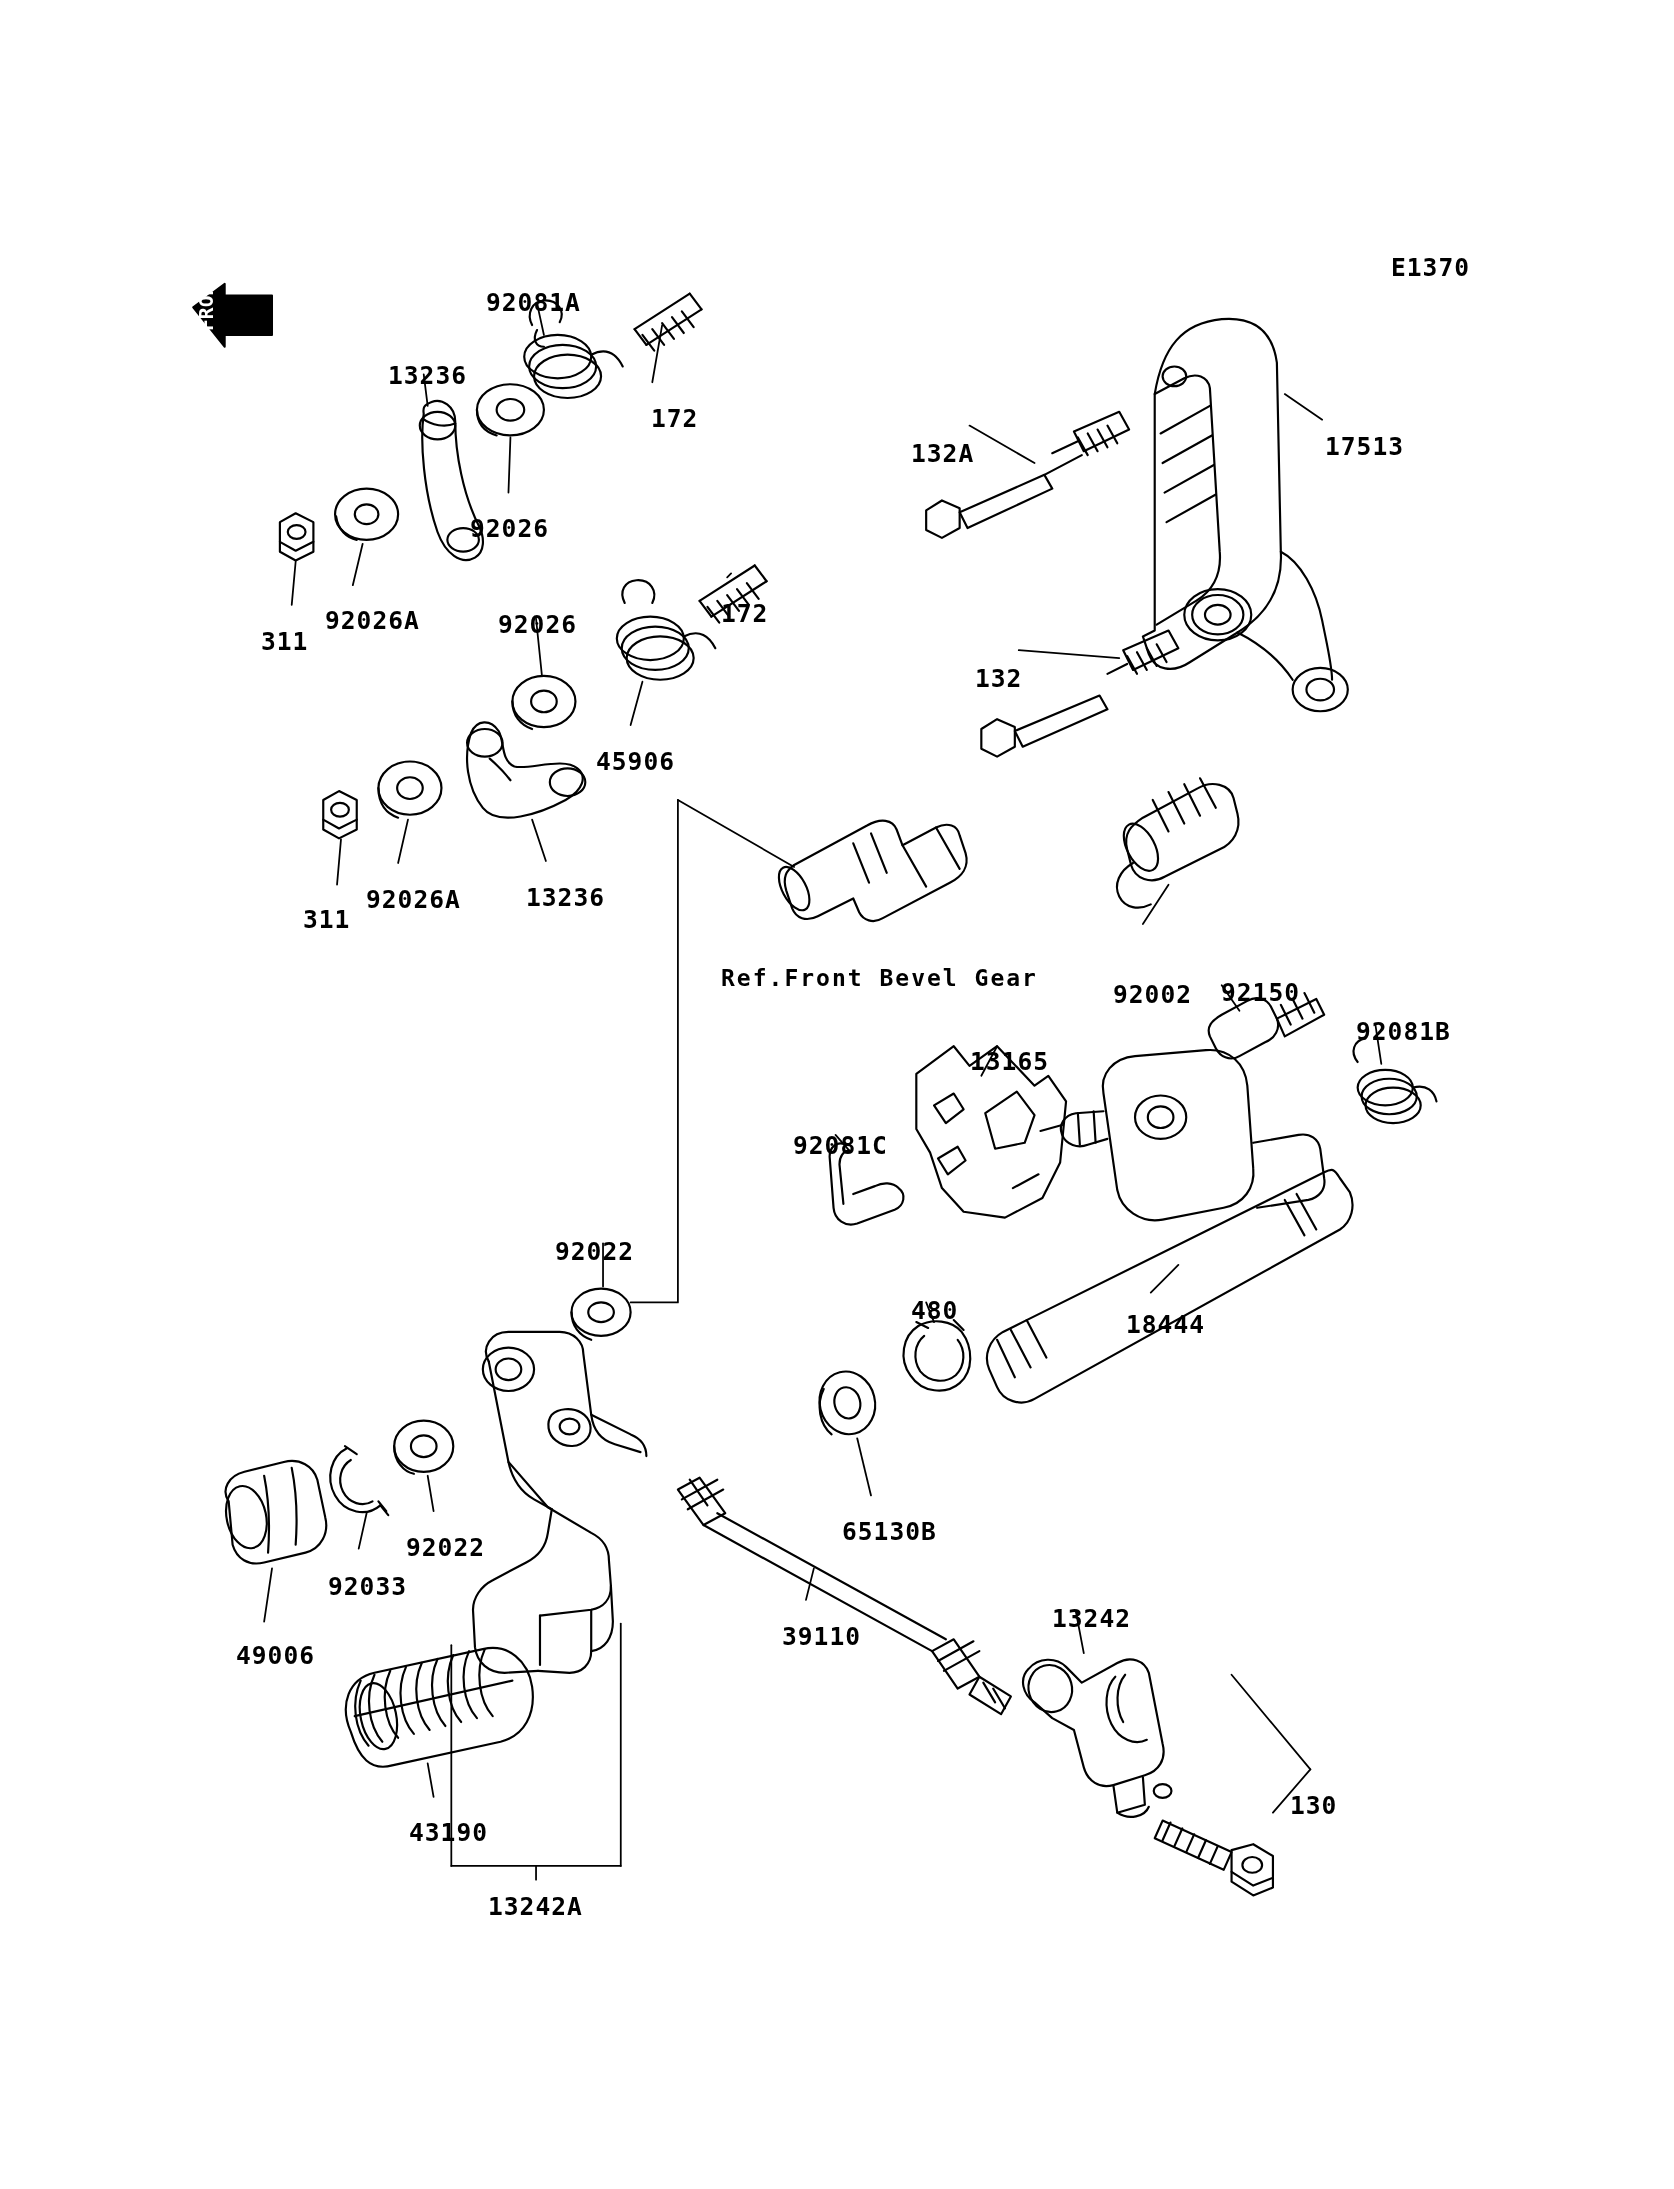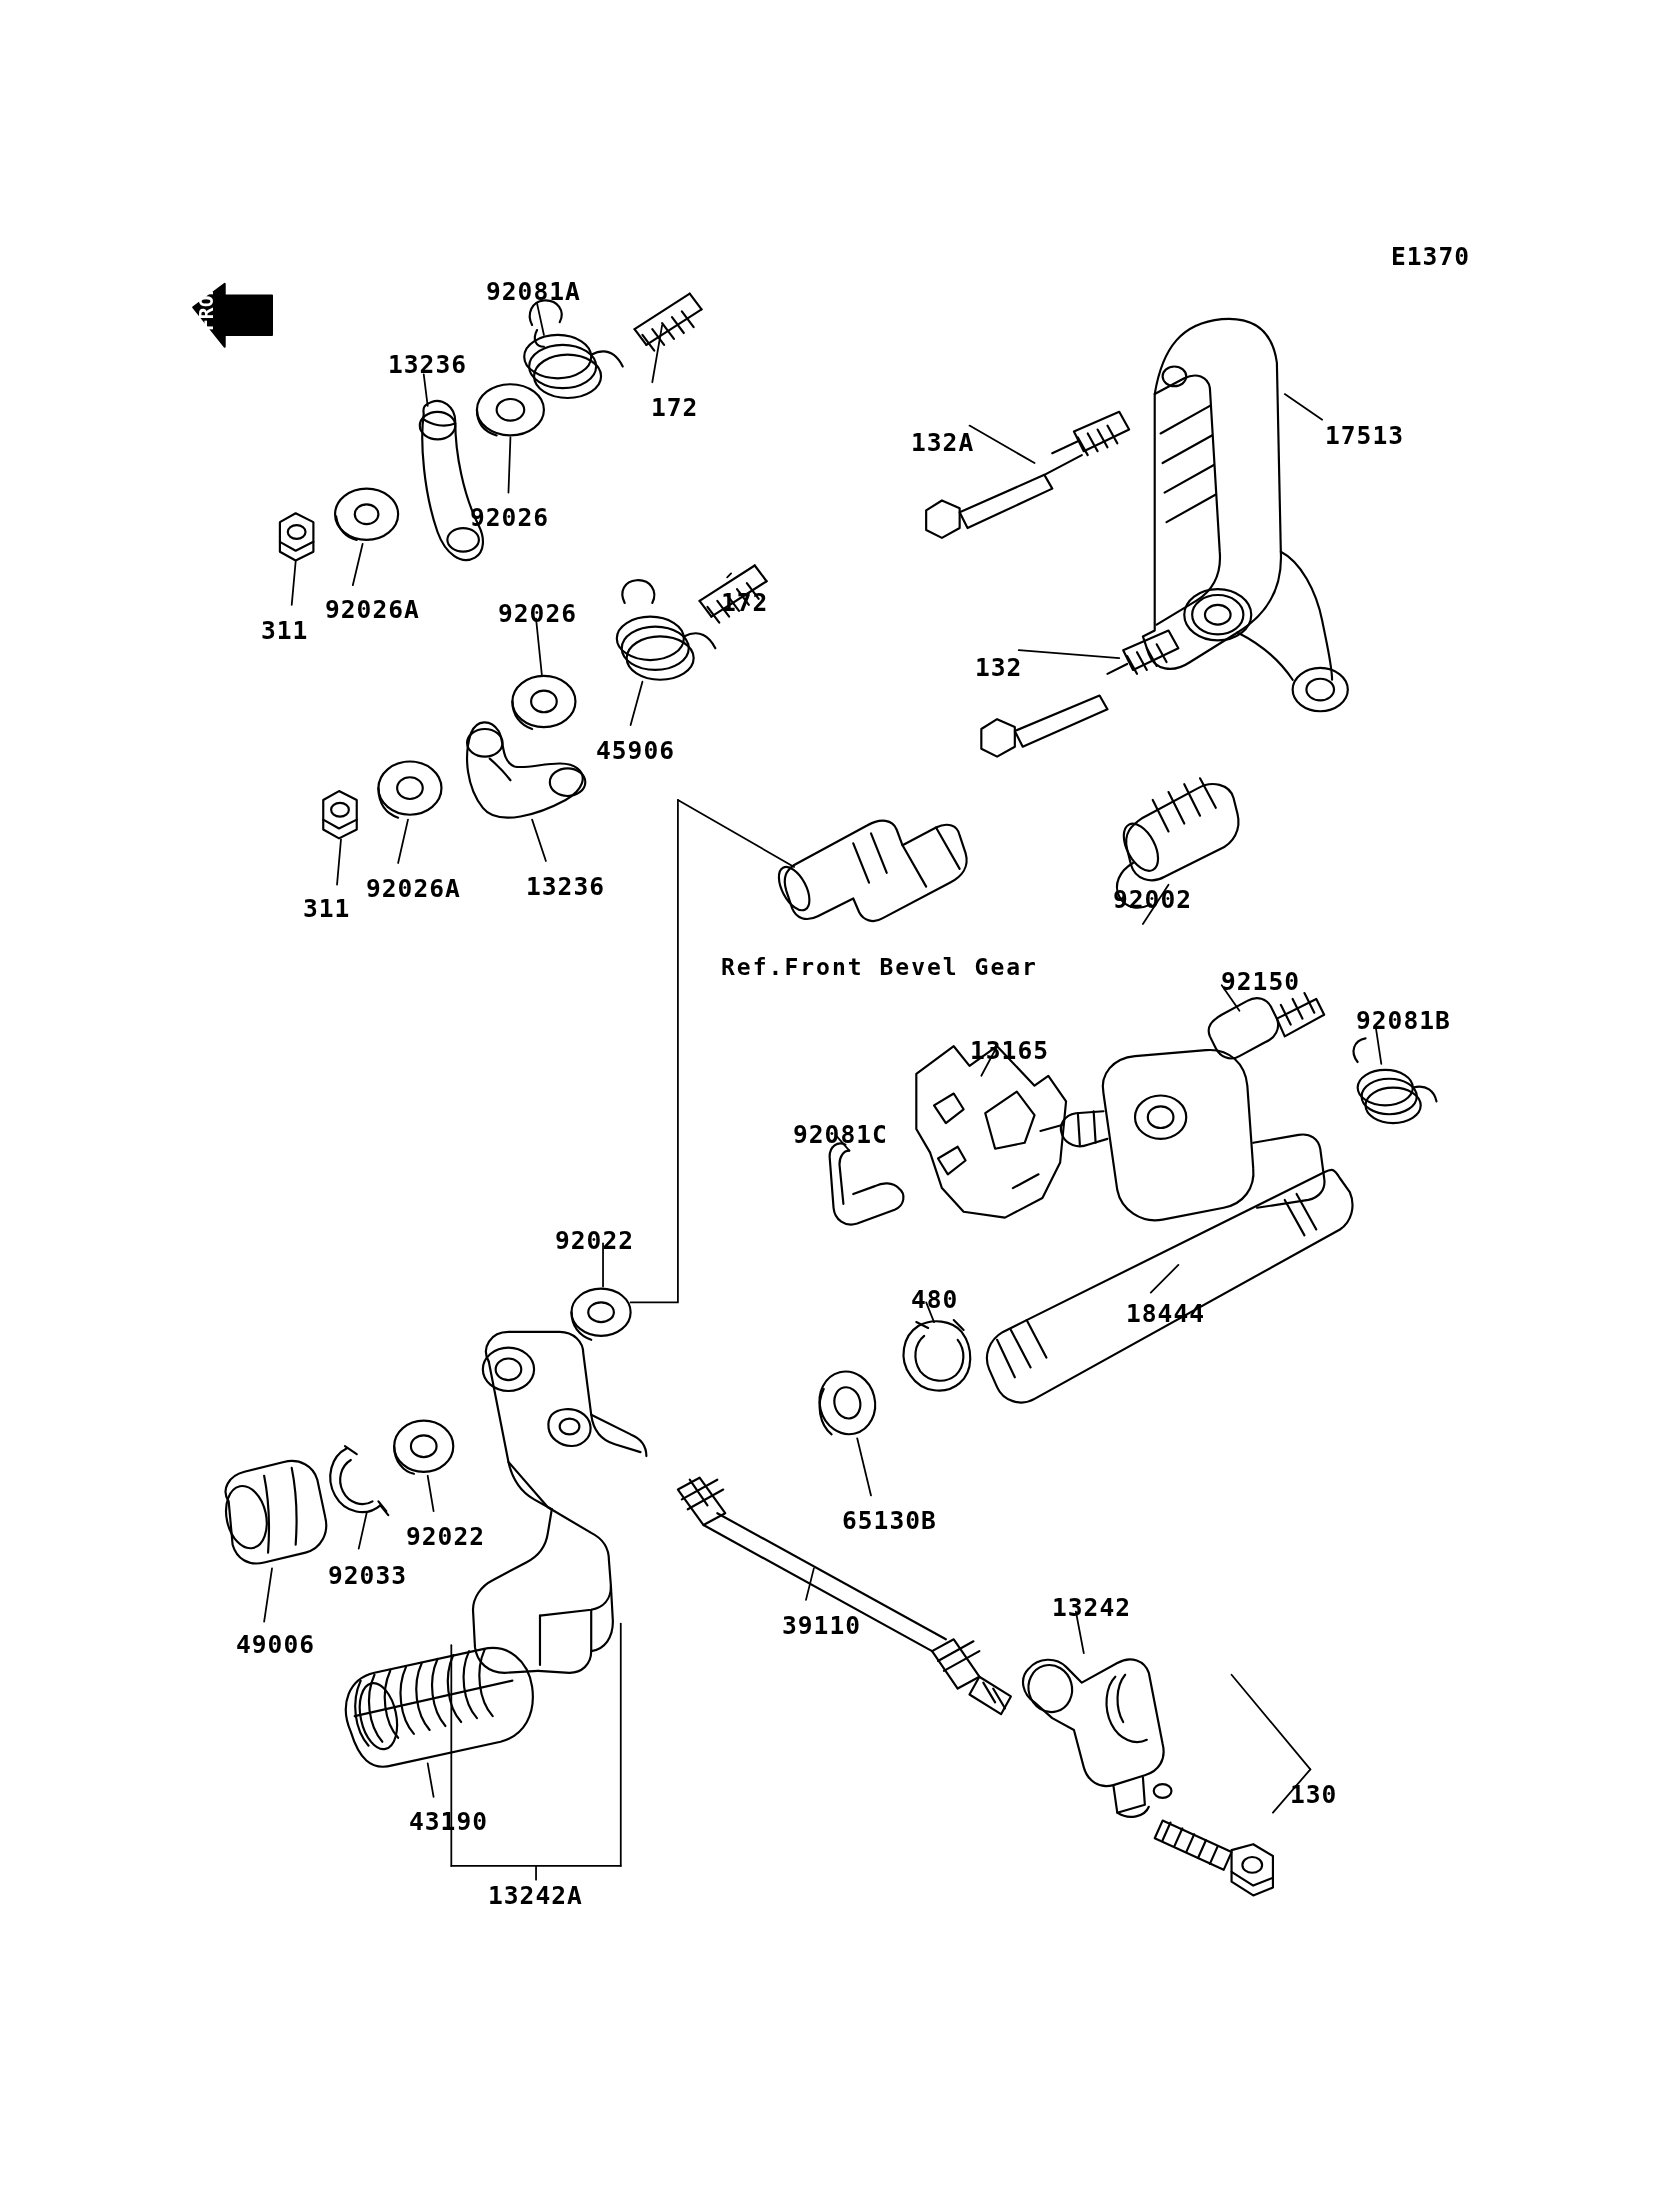--- a/index.html
+++ b/index.html
@@ -29,20 +29,21 @@
   }
   .lbl {
     position: absolute;
     font-family: "DejaVu Sans Mono", monospace;
     font-weight: bold;
     font-size: 24.6px;
     letter-spacing: 1px;
     color: #000;
     white-space: nowrap;
     line-height: 1;
+    margin-top: 11px;
   }
   .lbl.ref {
     font-size: 23px;
     font-weight: bold;
     letter-spacing: 2px;
   }
 </style>
 </head>
 <body>
 
@@ -412,21 +413,21 @@
   <div class="lbl" style="left:261px; top:619px;">311</div>
   <div class="lbl" style="left:498px; top:602px;">92026</div>
   <div class="lbl" style="left:721px; top:591px;">172</div>
   <div class="lbl" style="left:596px; top:739px;">45906</div>
   <div class="lbl" style="left:366px; top:877px;">92026A</div>
   <div class="lbl" style="left:303px; top:897px;">311</div>
   <div class="lbl" style="left:526px; top:875px;">13236</div>
   <div class="lbl" style="left:911px; top:431px;">132A</div>
   <div class="lbl" style="left:1325px; top:424px;">17513</div>
   <div class="lbl" style="left:975px; top:656px;text-align:center;">132</div>
-  <div class="lbl" style="left:1113px; top:888px;text-align:right;">92002</div>
+  <div class="lbl" style="left:1113px; top:972px;text-align:right;">92002</div>
   <div class="lbl" style="left:1221px; top:970px;">92150</div>
   <div class="lbl" style="left:1356px; top:1009px;">92081B</div>
   <div class="lbl" style="left:970px; top:1039px;">13165</div>
   <div class="lbl" style="left:793px; top:1123px;">92081C</div>
   <div class="lbl" style="left:555px; top:1229px;">92022</div>
   <div class="lbl" style="left:911px; top:1288px;">480</div>
   <div class="lbl" style="left:1126px; top:1302px;">18444</div>
   <div class="lbl" style="left:842px; top:1509px;">65130B</div>
   <div class="lbl" style="left:406px; top:1525px;">92022</div>
   <div class="lbl" style="left:328px; top:1564px;">92033</div>

